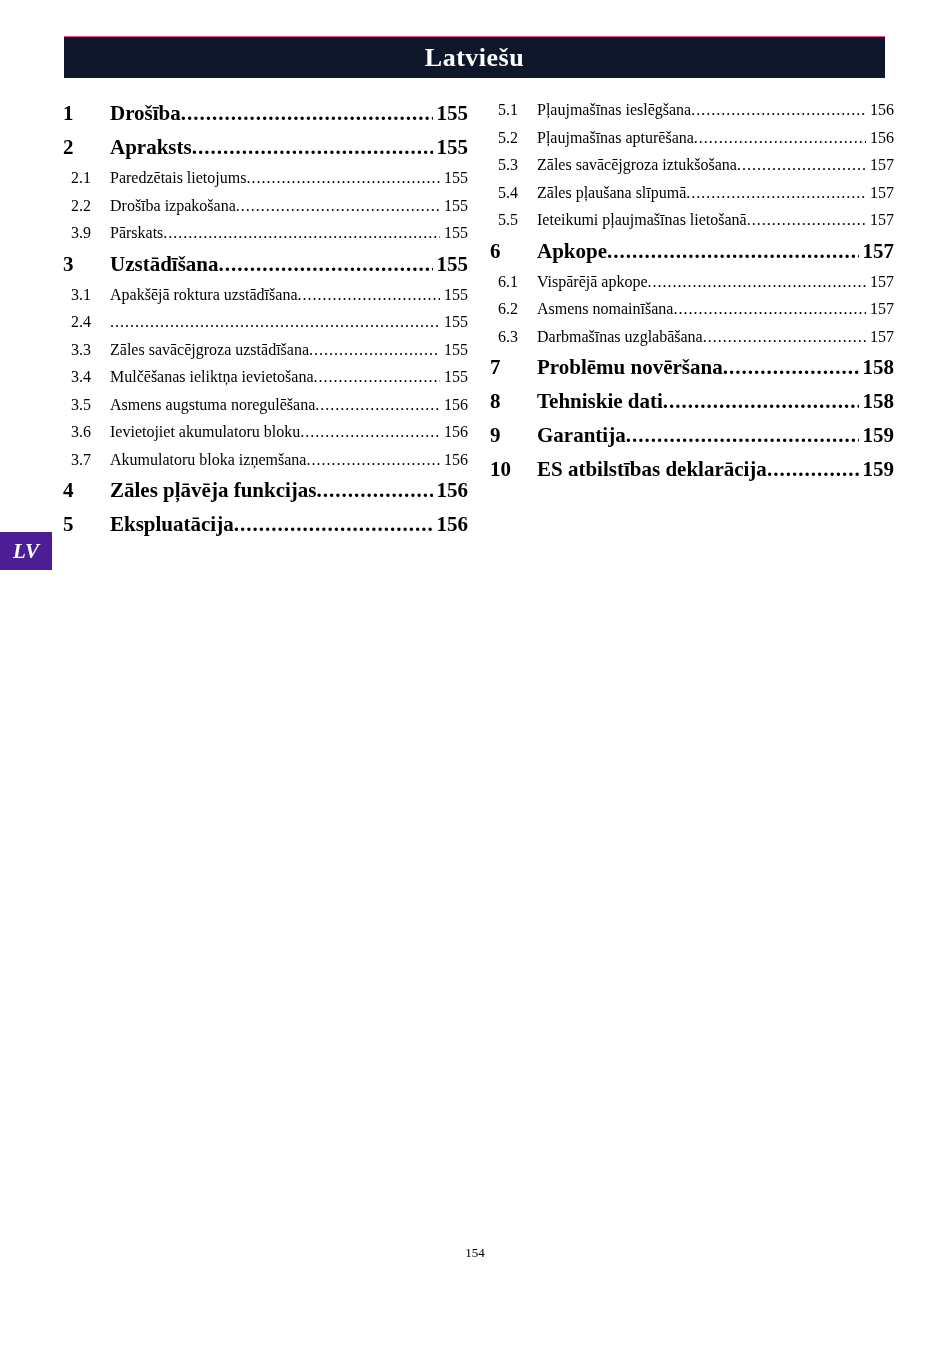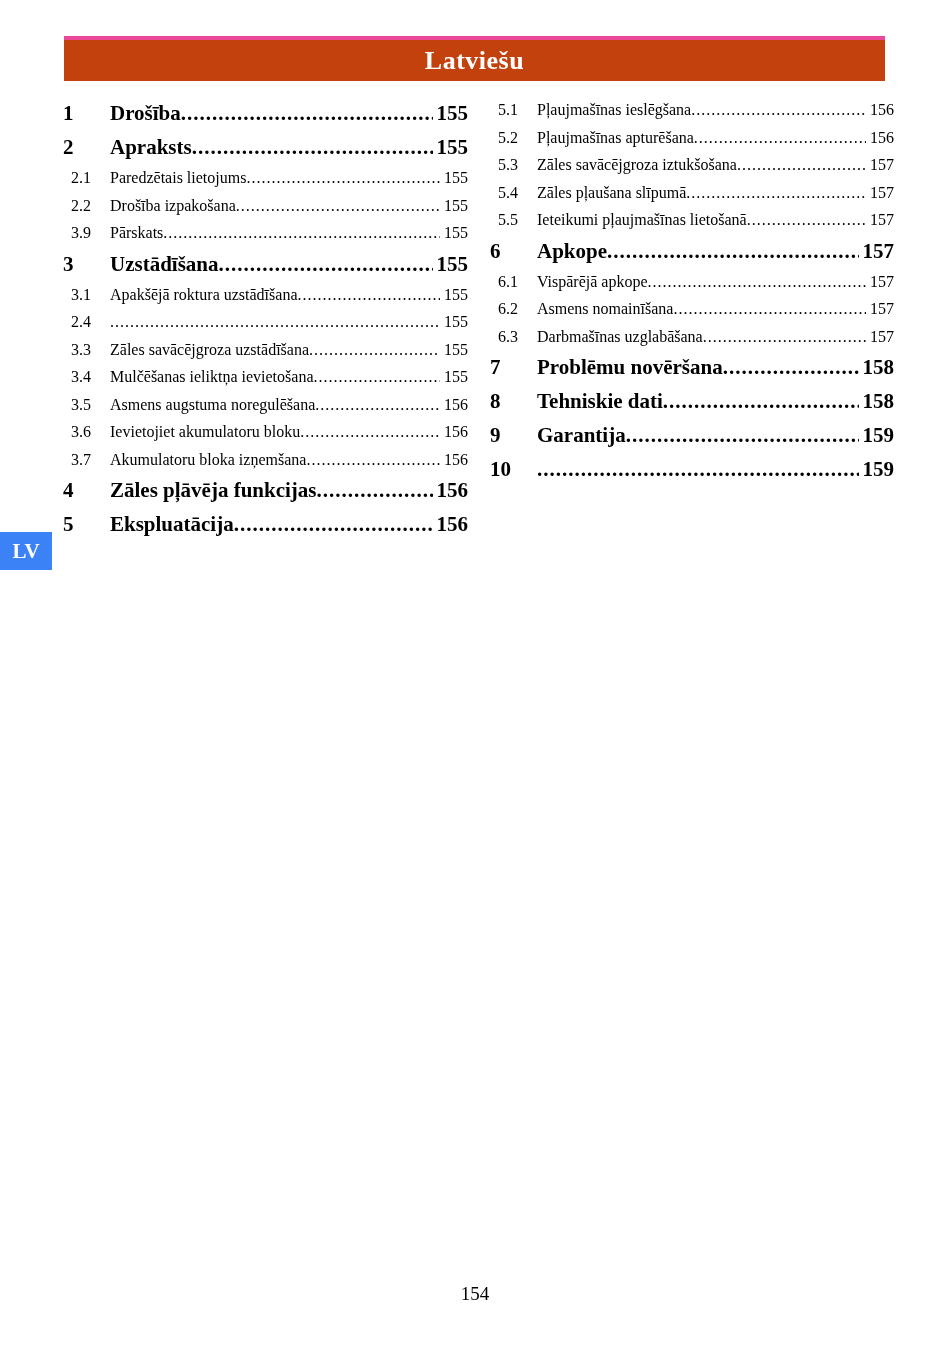--- a/index.html
+++ b/index.html
@@ -15,25 +15,25 @@
     color: #000000;
     font-family: "Liberation Serif", serif;
     overflow: hidden;
   }
   .header-bar {
     position: absolute;
     left: 64px;
     top: 36px;
     width: 821px;
     height: 41px;
-    background: #c2410c;
+    background: #0f172a;
     display: flex;
     align-items: center;
     justify-content: center;
-    border-top: 4px solid #ec4899;
+    border-top: 1px solid #ec4899;
   }
   .header-title {
     color: #ffffff;
     font-weight: bold;
     font-size: 26px;
     letter-spacing: 0.5px;
   }
   .toc-col {
     position: absolute;
     top: 96px;
@@ -66,35 +66,36 @@
     font-size: 16px;
     line-height: 27.5px;
   }
   .row.lvl2 .num { margin-left: 8px; width: 39px; }
   .lv-tab {
     position: absolute;
     left: 0;
     top: 532px;
     width: 52px;
     height: 38px;
-    background: #3b82f6;
+    background: #4c1d95;
     color: #ffffff;
     font-weight: bold;
     font-size: 21px;
     display: flex;
     align-items: center;
     justify-content: center;
+    font-style: italic;
   }
   .footer {
     position: absolute;
     left: 0;
-    top: 1285px;
+    top: 1244px;
     width: 950px;
     text-align: center;
-    font-size: 19px;
+    font-size: 13px;
     line-height: 18px;
   }
 </style>
 </head>
 <body>
 
 <div class="page">
 
   <div class="header-bar">
     <span class="header-title">Latviešu</span>
@@ -260,20 +261,21 @@
         <span class="pg">158</span>
       </div>
       <div class="row lvl1">
         <span class="num">9</span>
         <span class="title">Garantija</span>
         <span class="leader"></span>
         <span class="pg">159</span>
       </div>
       <div class="row lvl1">
         <span class="num">10</span>
+        <span class="title">ES atbilstības deklarācija</span>
         <span class="leader"></span>
         <span class="pg">159</span>
       </div>
     </div>
 
   <div class="lv-tab">LV</div>
 
   <div class="footer">154</div>
 
 </div>

